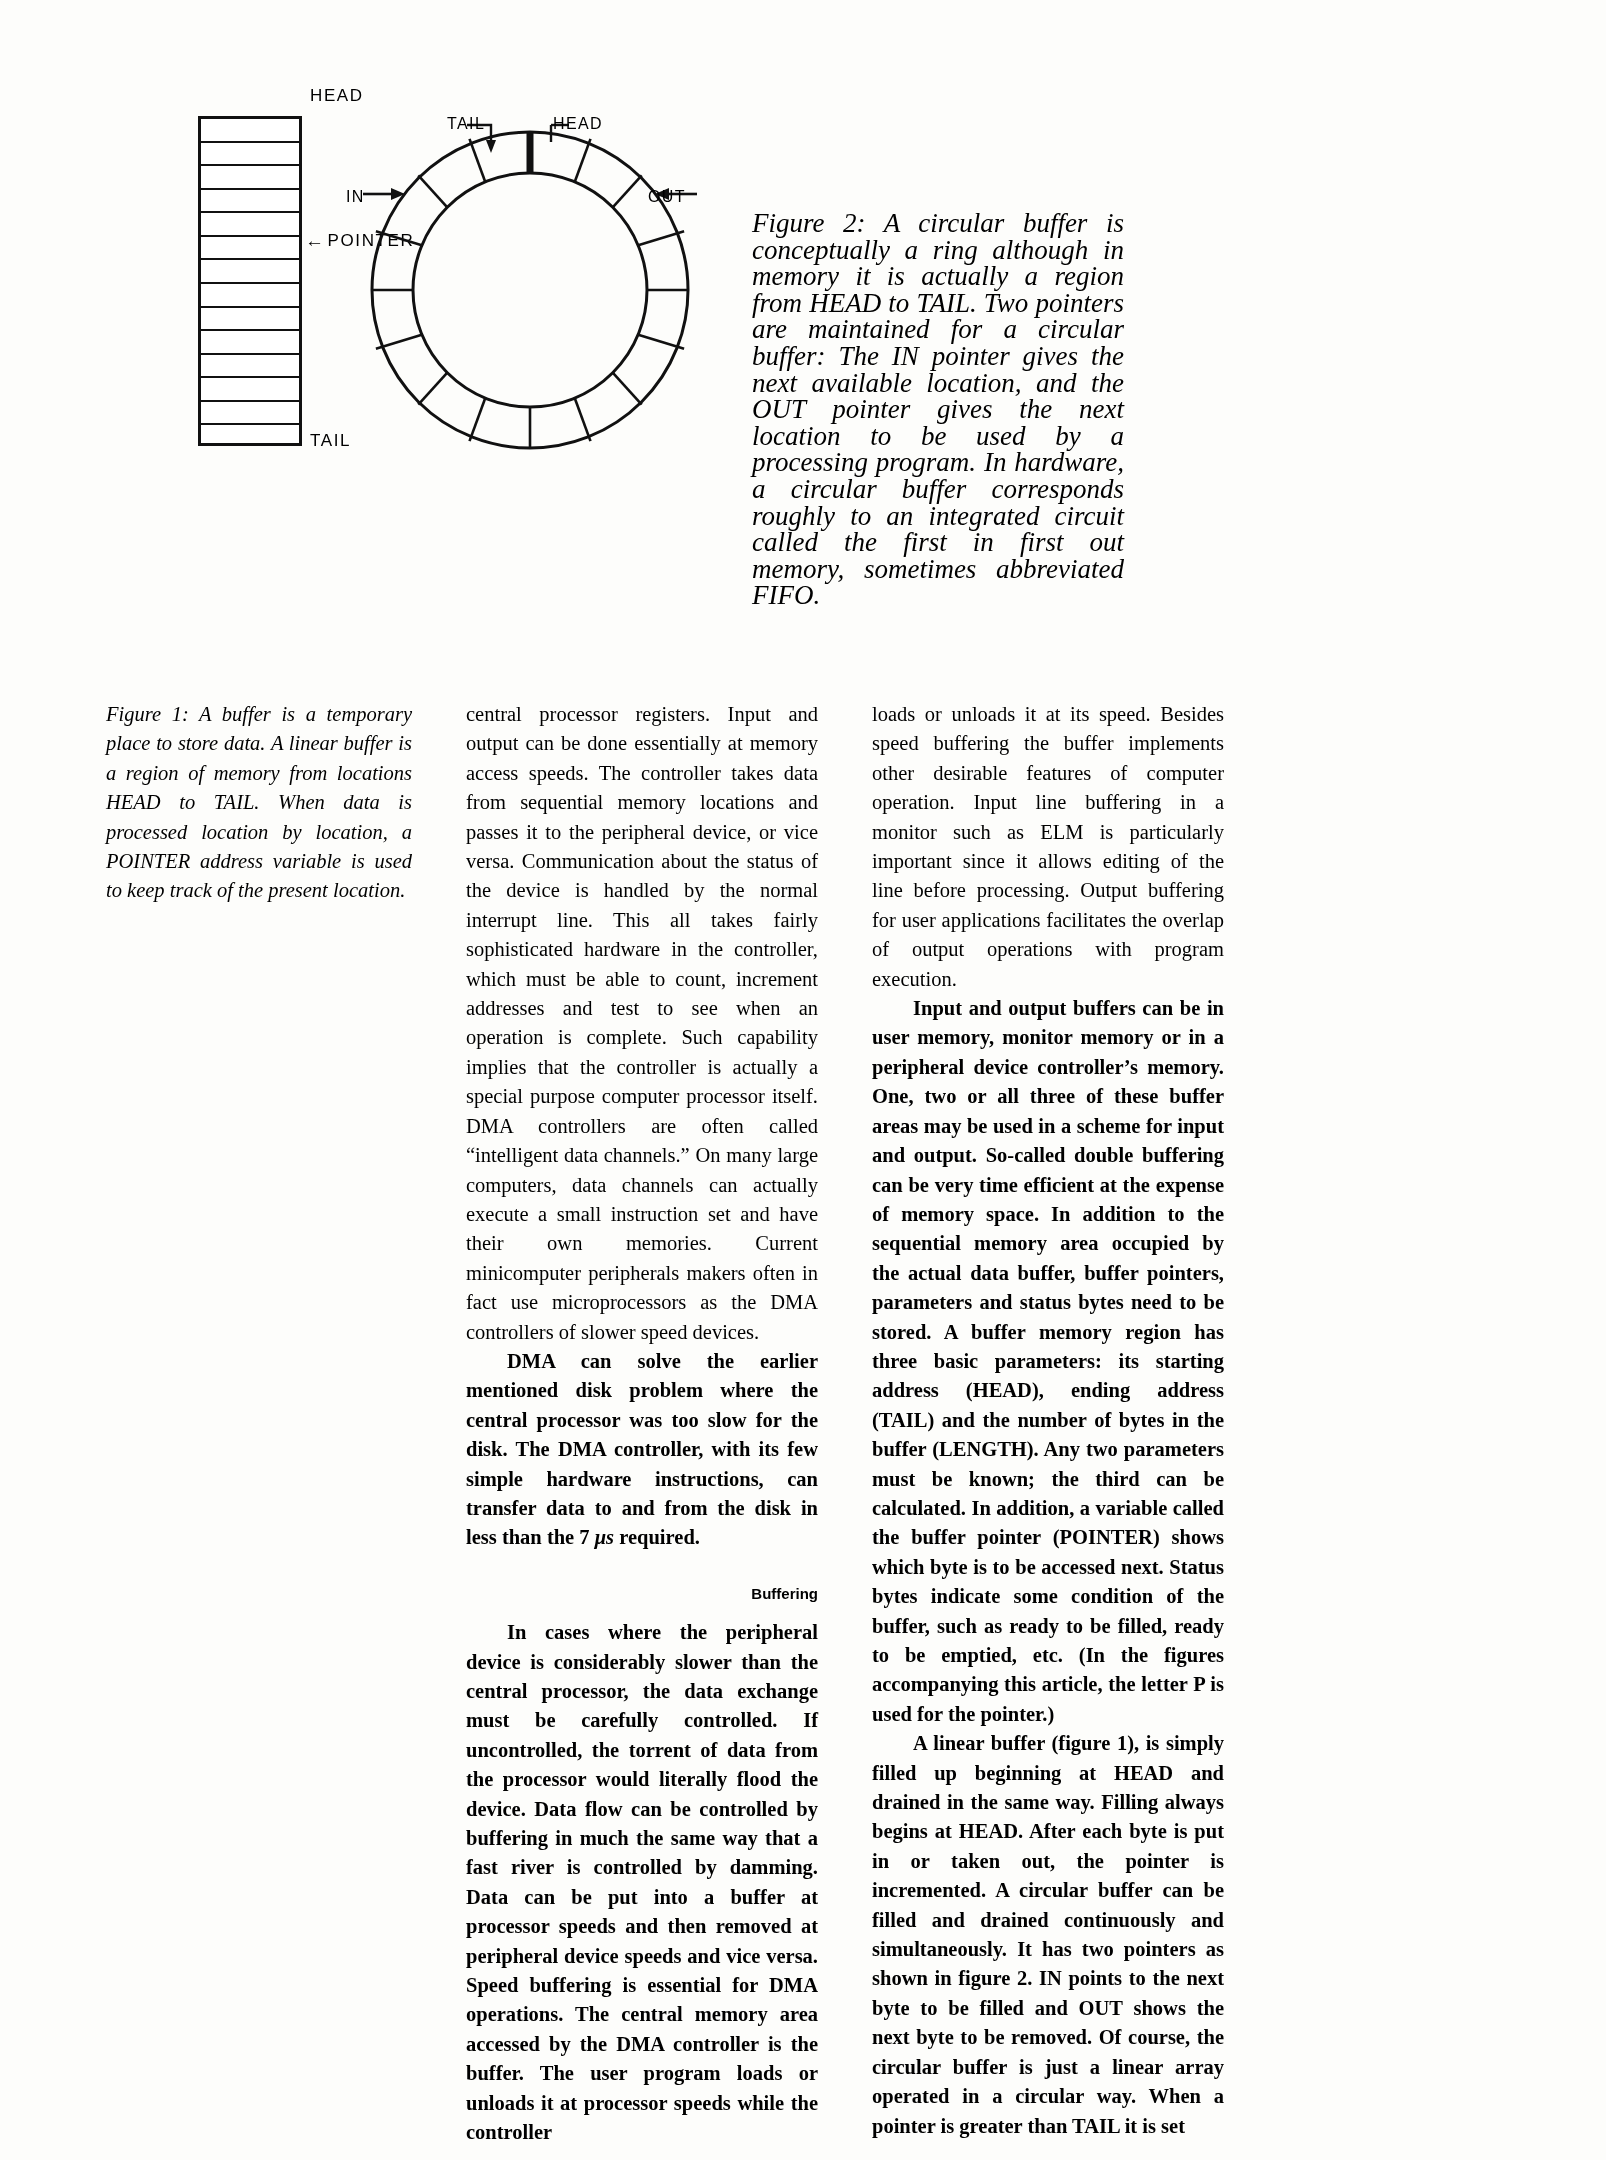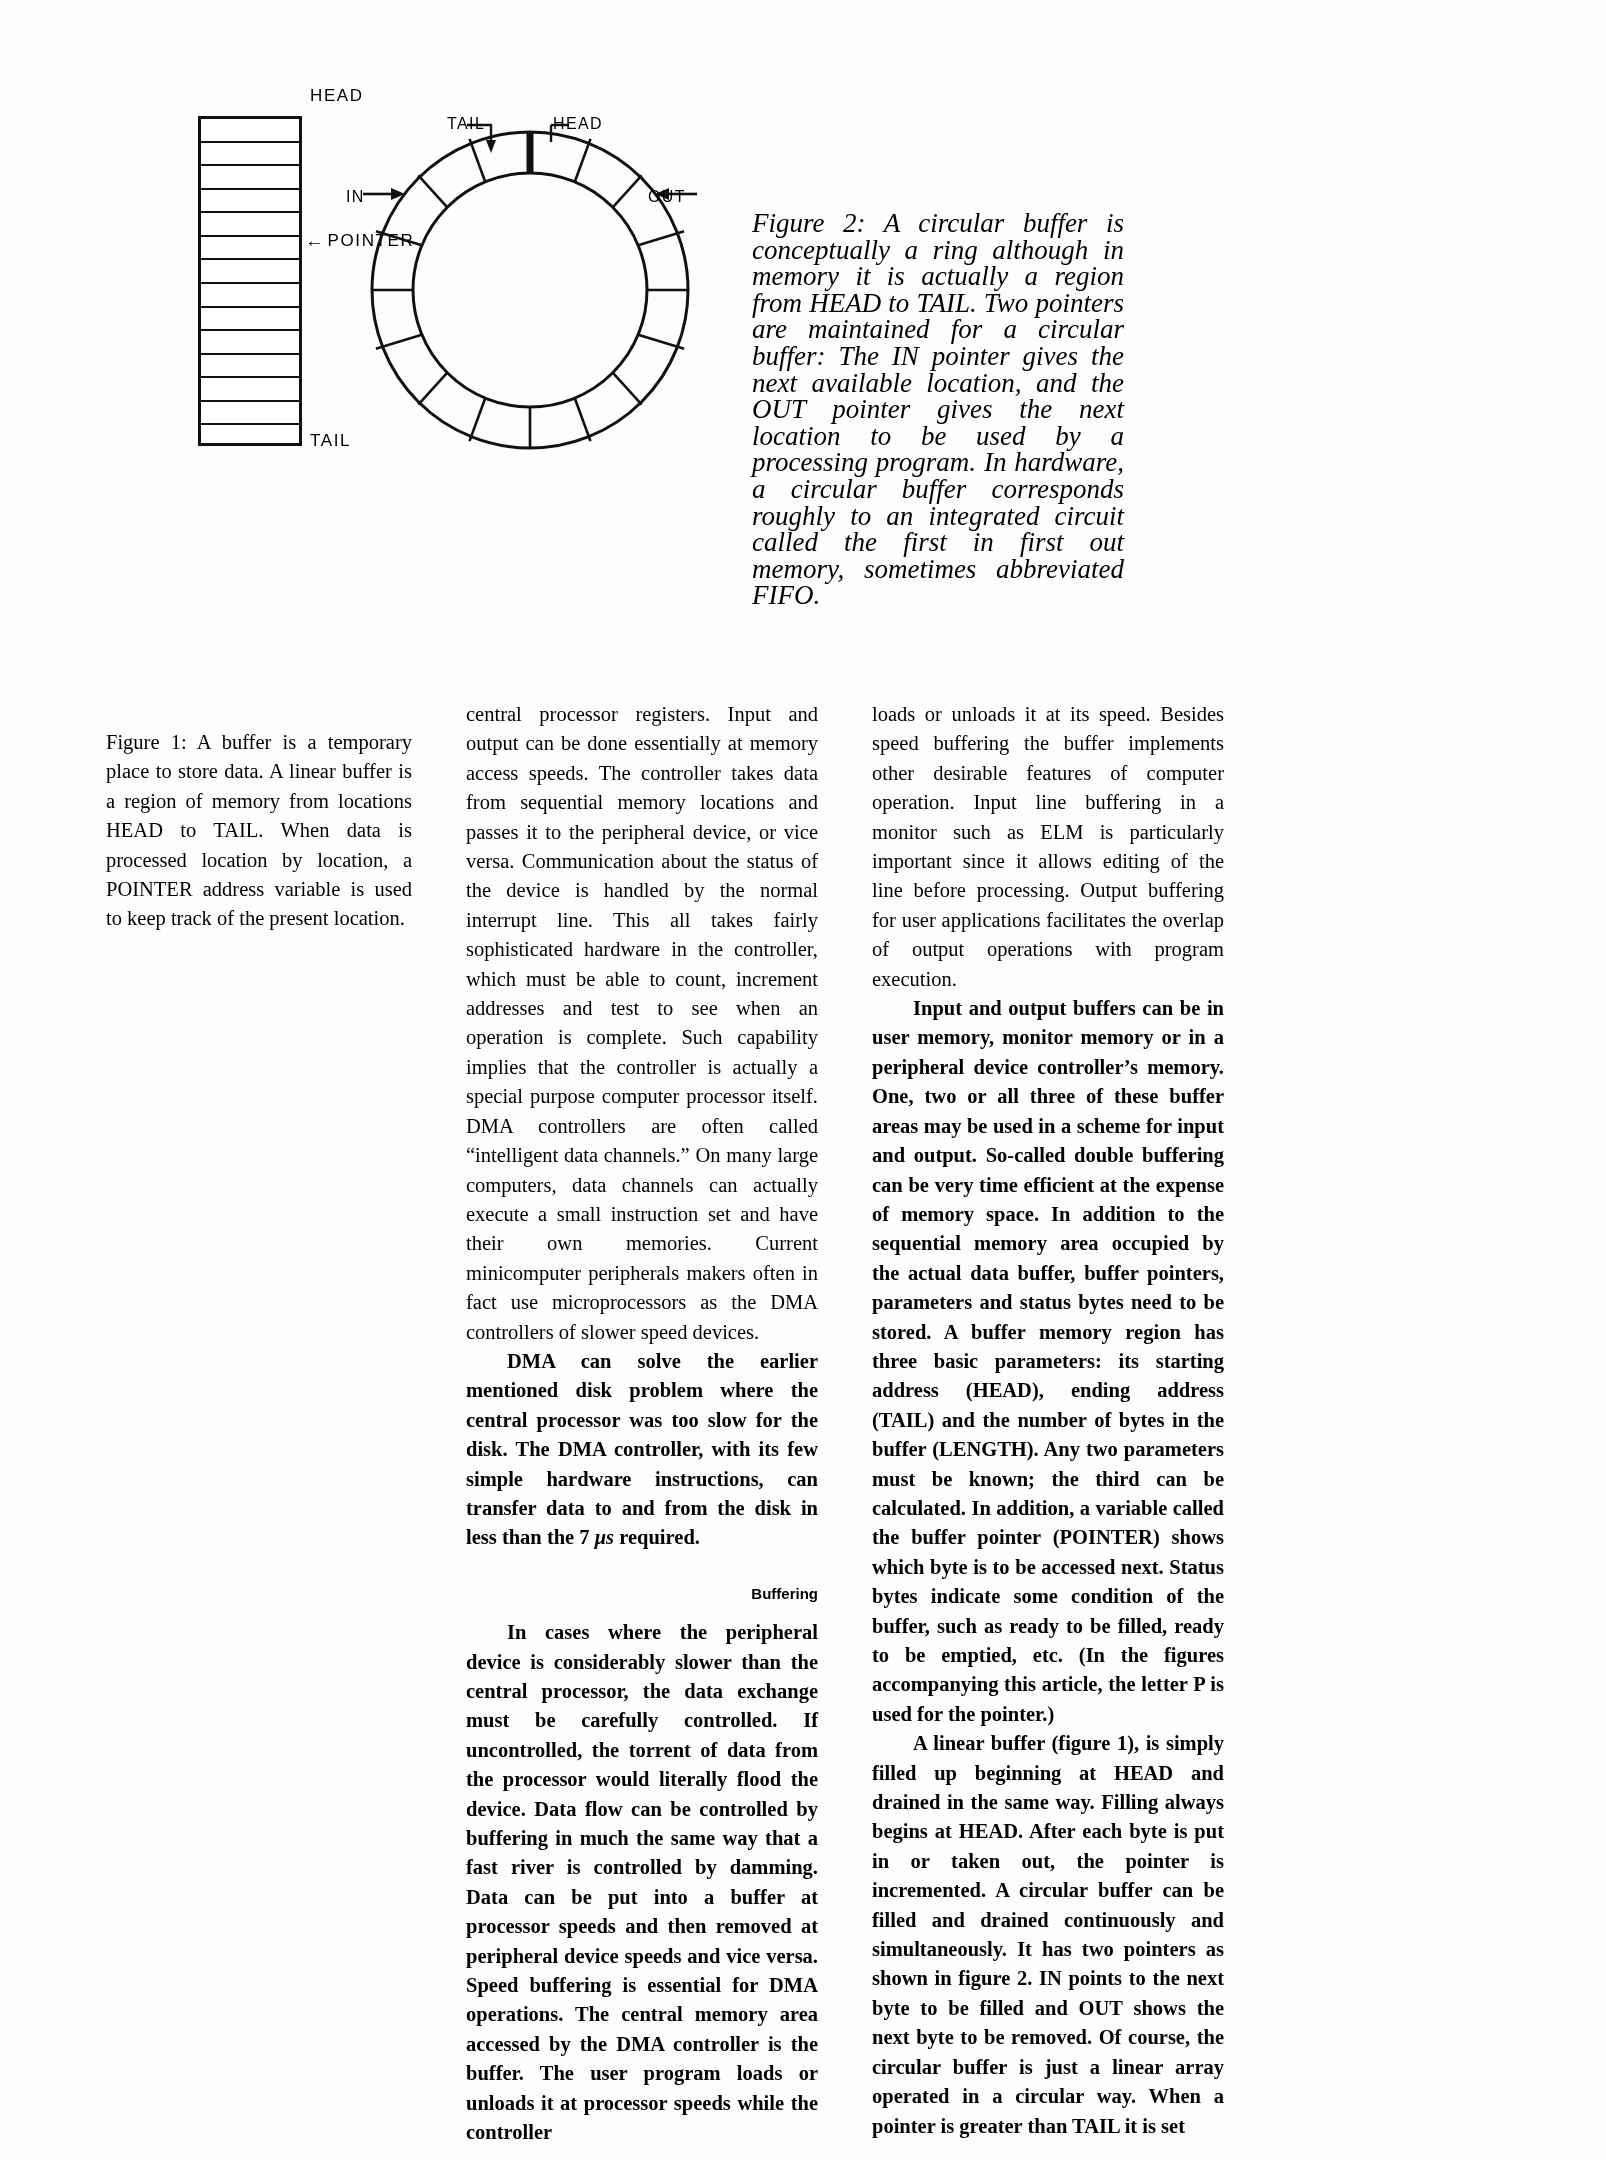--- a/index.html
+++ b/index.html
@@ -143,21 +143,21 @@
     line-height: 29.4px;
     text-align: justify;
     text-justify: inter-word;
   }
   .col p { margin: 0; }
   .col p + p { text-indent: 2.0em; font-weight: bold; }
 
   #col-1 {
     left: 106px;
     width: 306px;
-    margin-top: 28px;
+    font-style: italic;
   }
   #col-2 {
     left: 466px;
     width: 352px;
   }
   #col-3 {
     left: 872px;
     width: 352px;
   }
 

